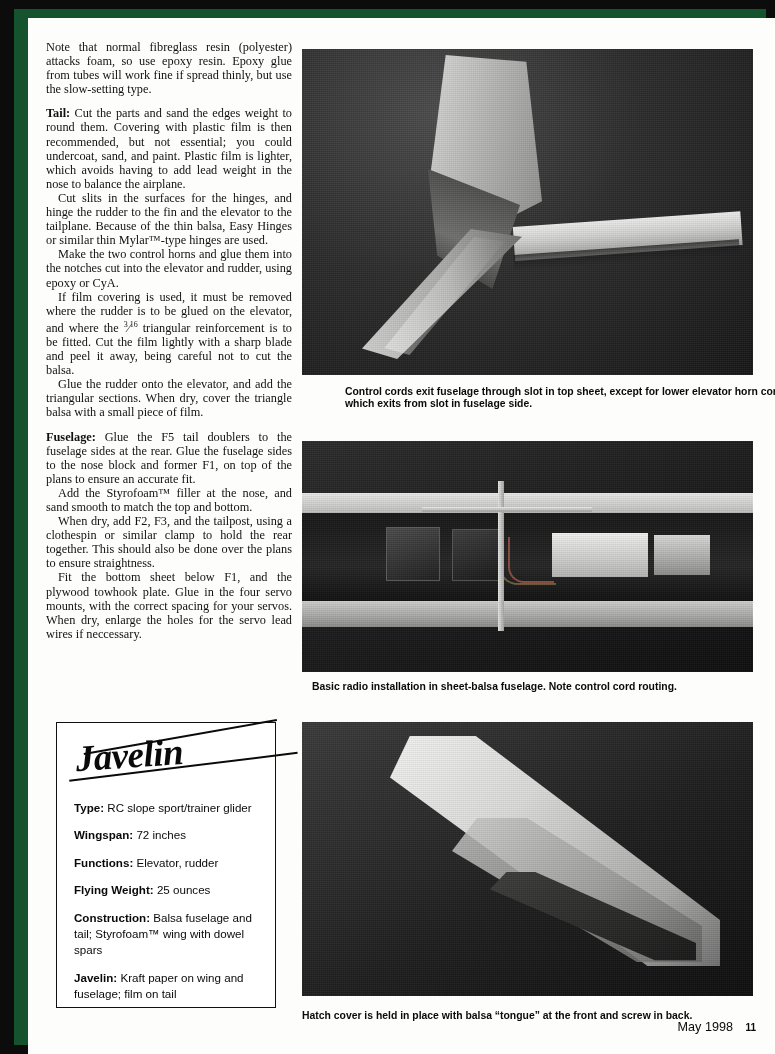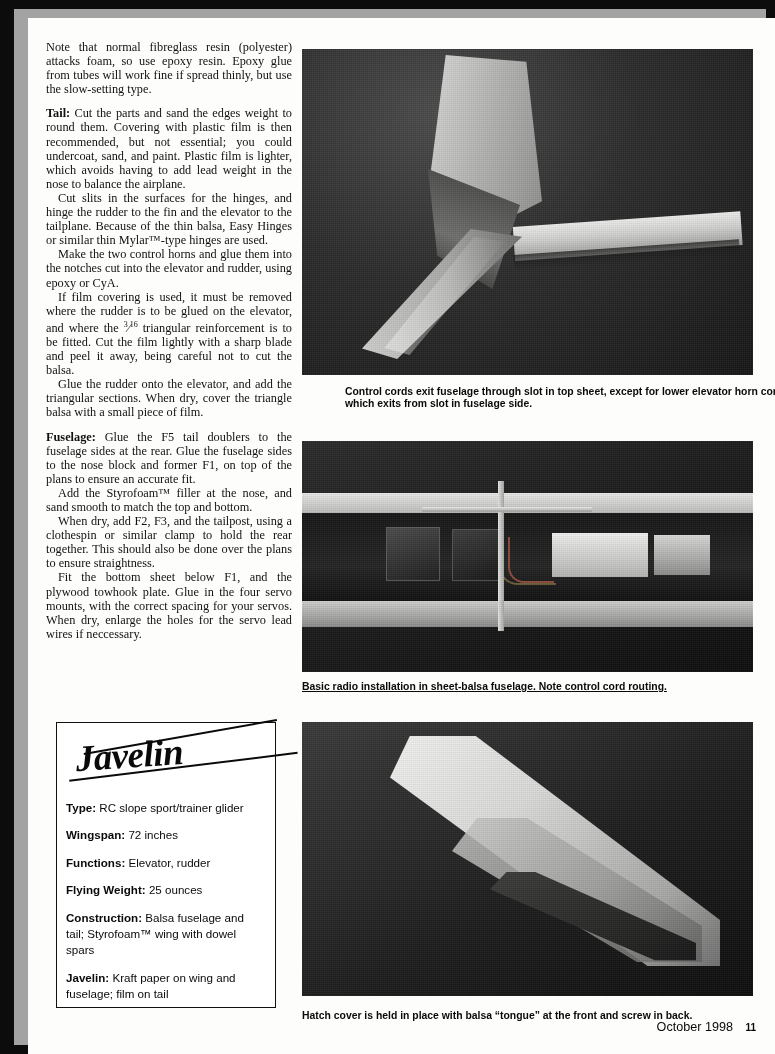--- a/index.html
+++ b/index.html
@@ -18,21 +18,21 @@
   
   .page-frame {
     position: absolute;
     left: 0; top: 0;
     width: 775px; height: 1054px;
     box-sizing: border-box;
     border-left: 14px solid #0c0c0c;
     border-right: 9px solid #0c0c0c;
     border-top: 9px solid #0c0c0c;
     border-bottom: 9px solid #0c0c0c;
-    background: #a3a3a3;
+    background: #14532d;
   }
   .page-inner {
     position: absolute;
     left: 14px; top: 9px;
     width: 752px;
     height: 1036px;
     background: #fdfdfb;
   }
 
   
@@ -252,33 +252,33 @@
   }
   .spec-logo .swash2 {
     position: absolute;
     left: 8px; top: 6px;
     width: 196px; height: 1.6px;
     background: #0a0a0a;
     transform: rotate(-6deg);
   }
   .spec-list {
     position: absolute;
-    left: 38px; top: 782px;
+    left: 46px; top: 782px;
     width: 190px;
     font-family: "Liberation Sans", sans-serif;
     font-size: 11.6px;
     line-height: 16.4px;
     color: #0a0a0a;
   }
   .spec-list .row { margin-bottom: 11px; }
   .spec-list .k { font-weight: bold; }
 
   
   #cap1 { left: 283px; top: 368px; width: 455px; margin-left: 34px; }
-  #cap2 { left: 274px; top: 663px; width: 451px; text-decoration: underline; }
+  #cap2 { left: 284px; top: 663px; width: 451px; }
   #cap3 { left: 274px; top: 992px; width: 451px; }
 
   
   .footer {
     position: absolute;
     right: 24px;
     bottom: 20px;
     font-family: "Liberation Sans", sans-serif;
     font-size: 12.6px;
     color: #0a0a0a;
@@ -370,18 +370,18 @@
         <span class="k">Construction:</span>
         <span>Balsa fuselage and tail; Styrofoam™ wing with dowel spars</span>
       </div>
       <div class="row">
         <span class="k">Javelin:</span>
         <span>Kraft paper on wing and fuselage; film on tail</span>
       </div>
     </div>
 
     <div class="footer">
-      <span>October 1998</span>
+      <span>May 1998</span>
       <span class="page-no">11</span>
     </div>
 
   </div>
 </div>
 
 </body></html>

